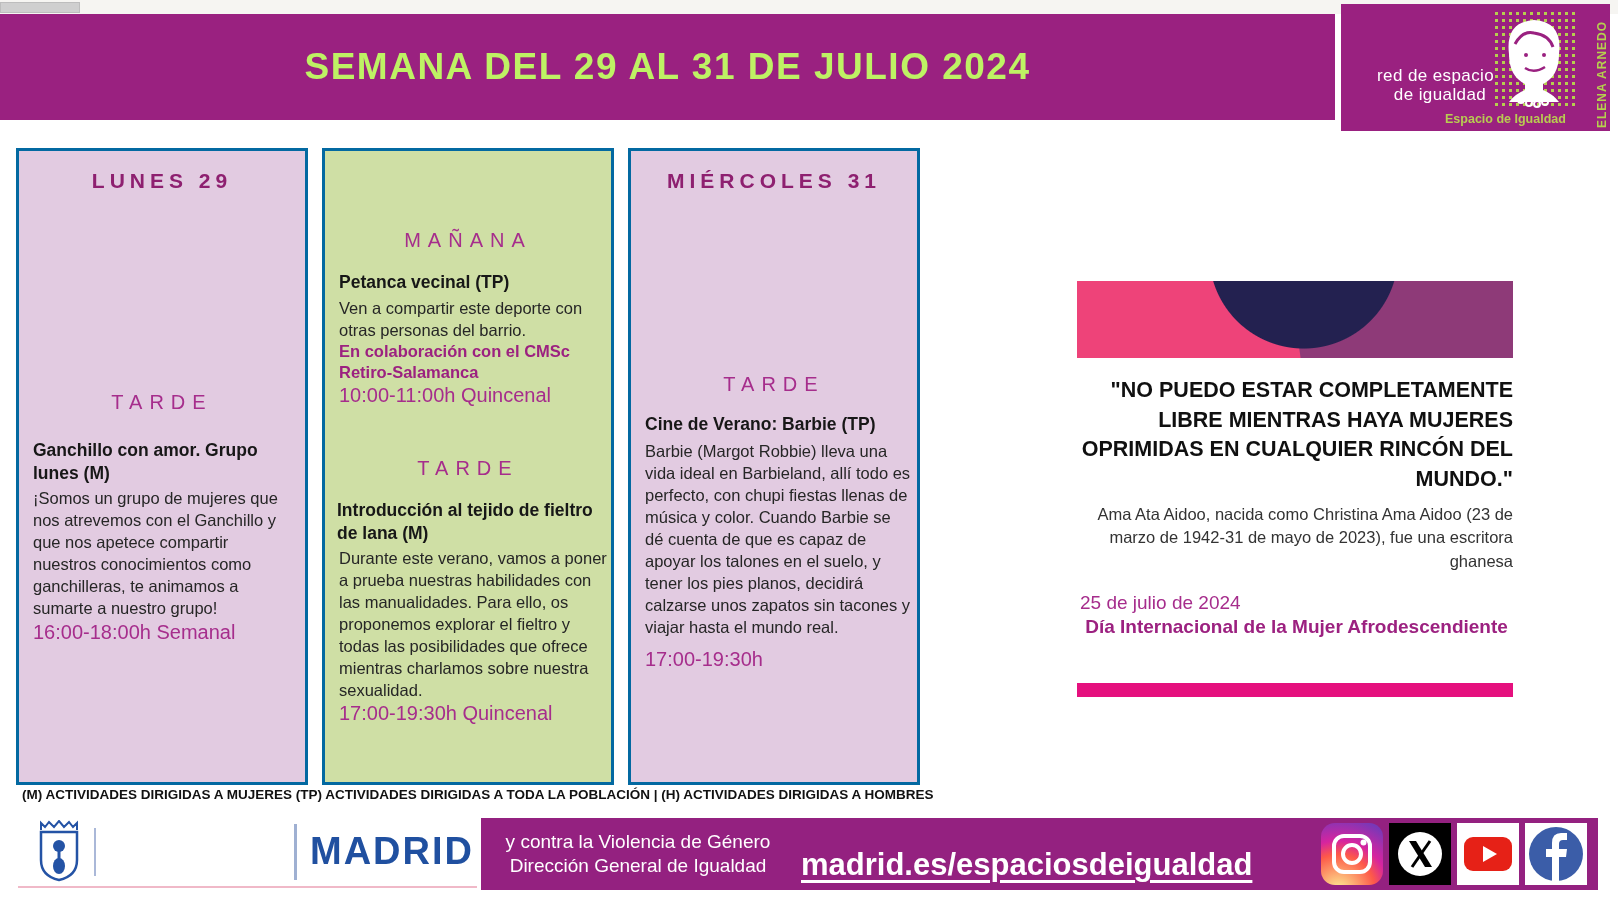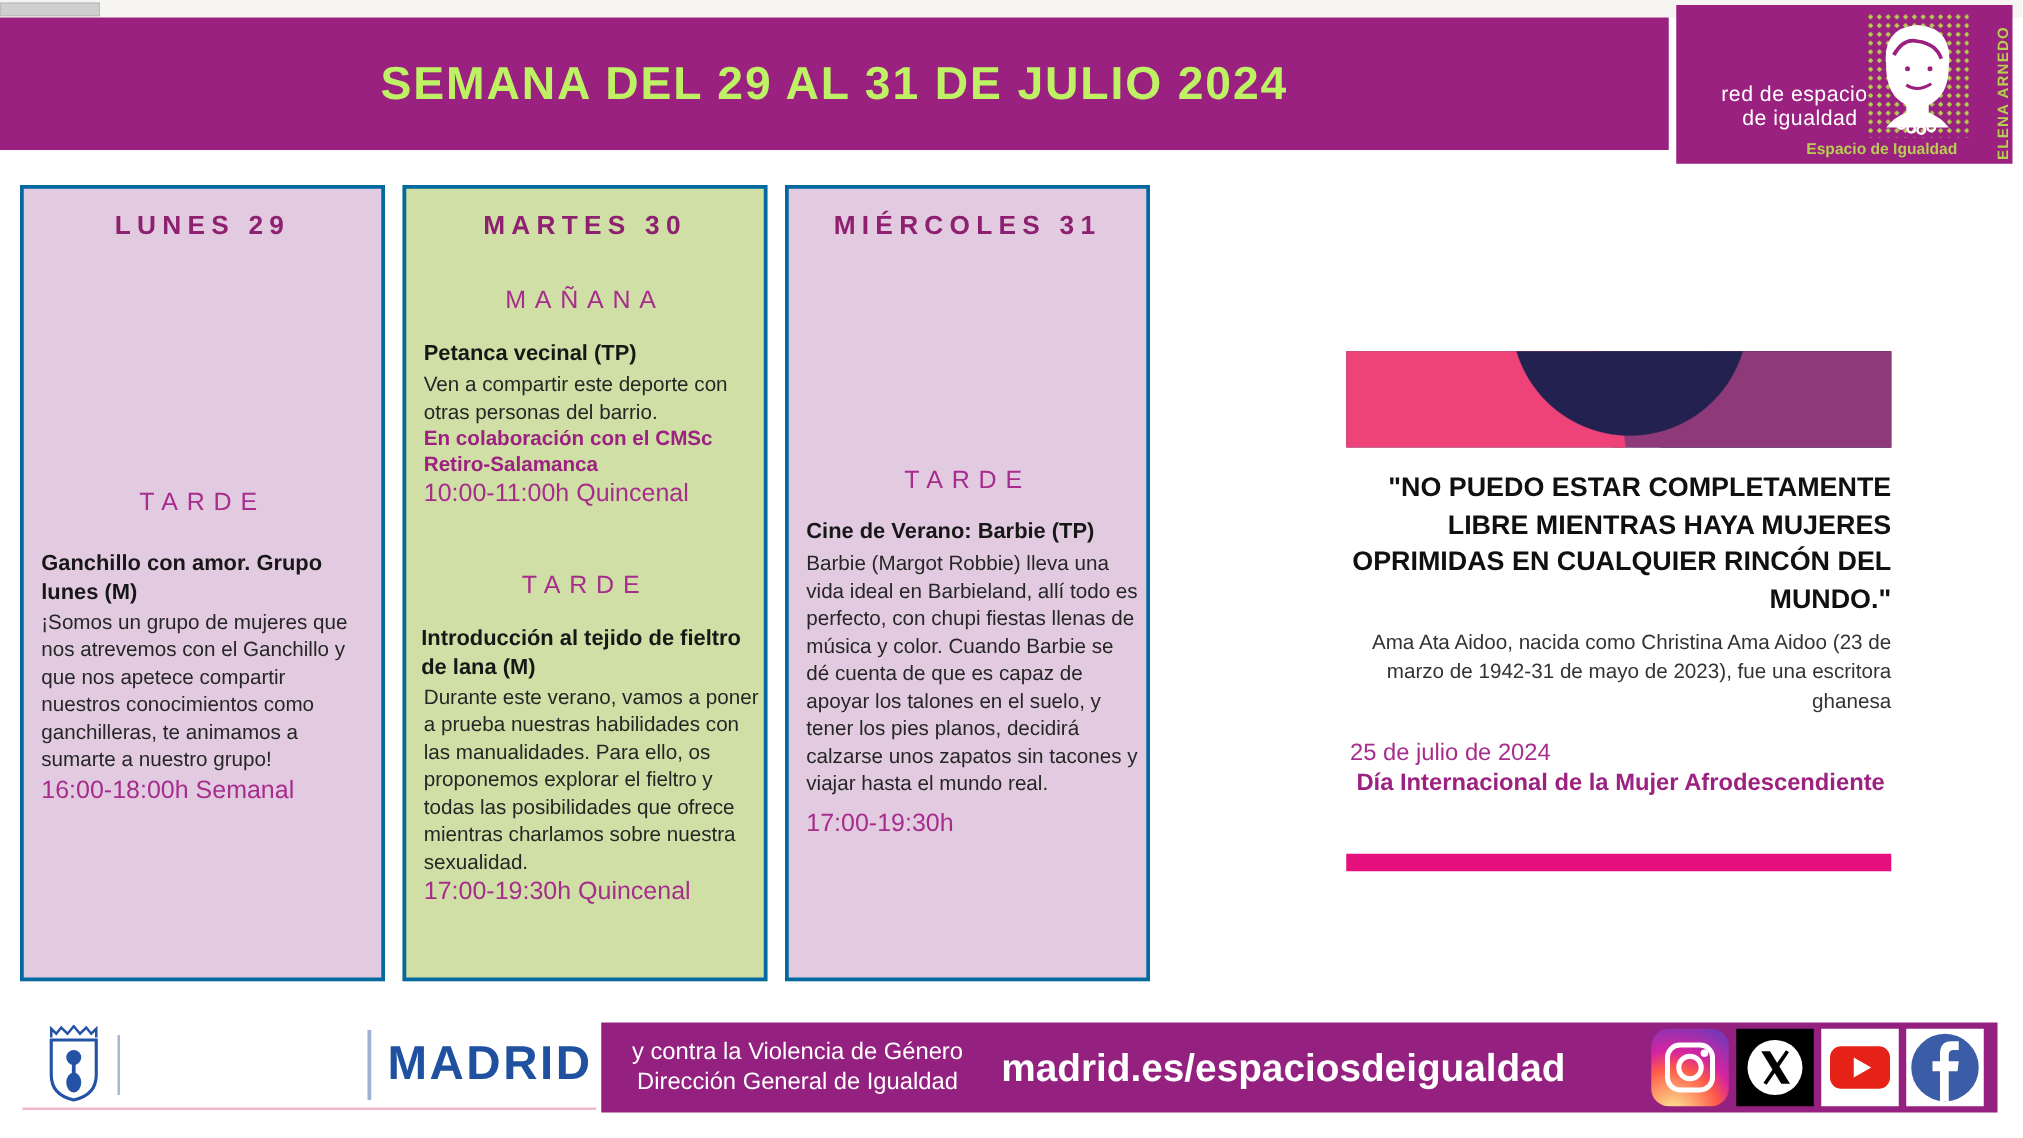--- a/index.html
+++ b/index.html
@@ -64,22 +64,22 @@
   .crest{position:absolute;left:35px;top:820px;width:48px;height:62px;}
   .fdiv1{position:absolute;left:94px;top:828px;width:2px;height:48px;background:#aab8d8;}
   .dept{position:absolute;left:108px;top:828px;color:#2453A5;font-size:20px;line-height:26px;}
   .fdiv2{position:absolute;left:294px;top:824px;width:3px;height:56px;background:#9fb0d2;}
   .city{position:absolute;left:310px;top:830px;color:#2050A0;font-size:38px;font-weight:bold;letter-spacing:2px;}
   .pink-line{position:absolute;left:18px;top:886px;width:459px;height:2px;background:#f0b9c8;}
 
   .footer-bar{position:absolute;left:481px;top:818px;width:1117px;height:72px;background:#942180;}
   .direction{position:absolute;left:12px;top:12px;width:290px;text-align:center;color:#ffffff;
              font-size:19px;line-height:24px;}
-  .url{position:absolute;left:320px;top:19px;width:450px;text-align:center;color:#ffffff;
-       font-size:31px;font-weight:bold;text-underline-offset:5px;}
+  .url{position:absolute;left:320px;top:29px;width:450px;text-align:center;color:#ffffff;
+       font-size:31px;font-weight:bold;text-decoration:underline;text-underline-offset:5px;}
   .stile{position:absolute;top:5px;width:62px;height:62px;}
   .stile svg{width:62px;height:62px;display:block;}
   .tile-ig{left:840px;border-radius:14px;
            background:radial-gradient(circle at 28% 110%, #fdf497 0%, #fd5949 45%, #d6249f 62%, #7738b8 92%);}
   .tile-x{left:908px;background:#000000;}
   .tile-yt{left:976px;background:#ffffff;}
   .tile-fb{left:1044px;background:#ffffff;}
 </style>
 </head>
 <body>
@@ -115,21 +115,20 @@
 
   <div class="col col-lav" style="left:16px;">
     <div class="day-header">LUNES 29</div>
     <div class="section-label" style="top:240px;">TARDE</div>
     <div class="act-title" style="left:14px;top:288px;width:258px;">Ganchillo con amor. Grupo lunes (M)</div>
     <div class="act-desc" style="left:14px;top:337px;width:262px;">¡Somos un grupo de mujeres que nos atrevemos con el Ganchillo y que nos apetece compartir nuestros conocimientos como ganchilleras, te animamos a sumarte a nuestro grupo!</div>
     <div class="act-time" style="left:14px;top:470px;">16:00-18:00h Semanal</div>
   </div>
 
   <div class="col col-green" style="left:322px;">
-    <div class="day-header">MARTES 30</div>
     <div class="section-label" style="top:78px;">MAÑANA</div>
     <div class="act-title" style="left:14px;top:120px;width:262px;">Petanca vecinal (TP)</div>
     <div class="act-desc" style="left:14px;top:147px;width:264px;">Ven a compartir este deporte con otras personas del barrio.</div>
     <div class="act-collab" style="left:14px;top:190px;width:250px;">En colaboración con el CMSc Retiro-Salamanca</div>
     <div class="act-time" style="left:14px;top:233px;">10:00-11:00h Quincenal</div>
     <div class="section-label" style="top:306px;">TARDE</div>
     <div class="act-title" style="left:12px;top:348px;width:274px;">Introducción al tejido de fieltro de lana (M)</div>
     <div class="act-desc" style="left:14px;top:397px;width:268px;">Durante este verano, vamos a poner a prueba nuestras habilidades con las manualidades. Para ello, os proponemos explorar el fieltro y todas las posibilidades que ofrece mientras charlamos sobre nuestra sexualidad.</div>
     <div class="act-time" style="left:14px;top:551px;">17:00-19:30h Quincenal</div>
   </div>
@@ -142,20 +141,21 @@
     <div class="act-time" style="left:14px;top:497px;">17:00-19:30h</div>
   </div>
 
   <div class="banner-img"></div>
   <div class="quote">"NO PUEDO ESTAR COMPLETAMENTE LIBRE MIENTRAS HAYA MUJERES OPRIMIDAS EN CUALQUIER RINCÓN DEL MUNDO."</div>
   <div class="attribution">Ama Ata Aidoo, nacida como Christina Ama Aidoo (23 de marzo de 1942-31 de mayo de 2023), fue una escritora ghanesa</div>
   <div class="q-date">25 de julio de 2024</div>
   <div class="q-event">Día Internacional  de la Mujer Afrodescendiente</div>
   <div class="pink-bar"></div>
 
+  <div class="legend">(M) ACTIVIDADES DIRIGIDAS A MUJERES (TP) ACTIVIDADES DIRIGIDAS A TODA LA POBLACIÓN | (H) ACTIVIDADES DIRIGIDAS A HOMBRES</div>
 
   <svg class="crest" viewBox="0 0 48 62">
     <path d="M6 10 L6 3 L10 7 L14 2 L19 7 L24 1 L29 7 L34 2 L38 7 L42 3 L42 10" fill="none" stroke="#2453A5" stroke-width="2"></path>
     <path d="M6 12 H42 V40 Q42 56 24 60 Q6 56 6 40 Z" fill="none" stroke="#2453A5" stroke-width="2.5"></path>
     <circle cx="24" cy="26" r="6" fill="#2453A5"></circle>
     <rect x="22.5" y="30" width="3" height="10" fill="#2453A5"></rect>
     <ellipse cx="24" cy="46" rx="6" ry="8" fill="#2453A5"></ellipse>
   </svg>
   <div class="fdiv1"></div>
   <div class="fdiv2"></div>

